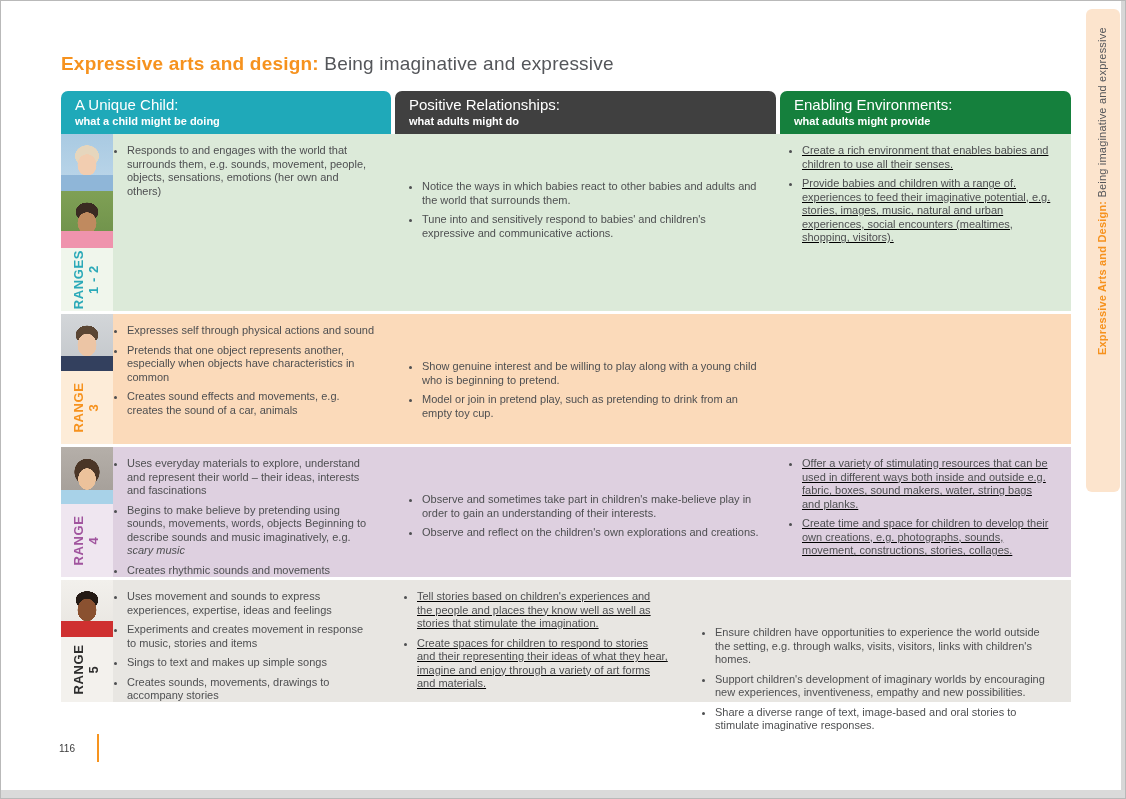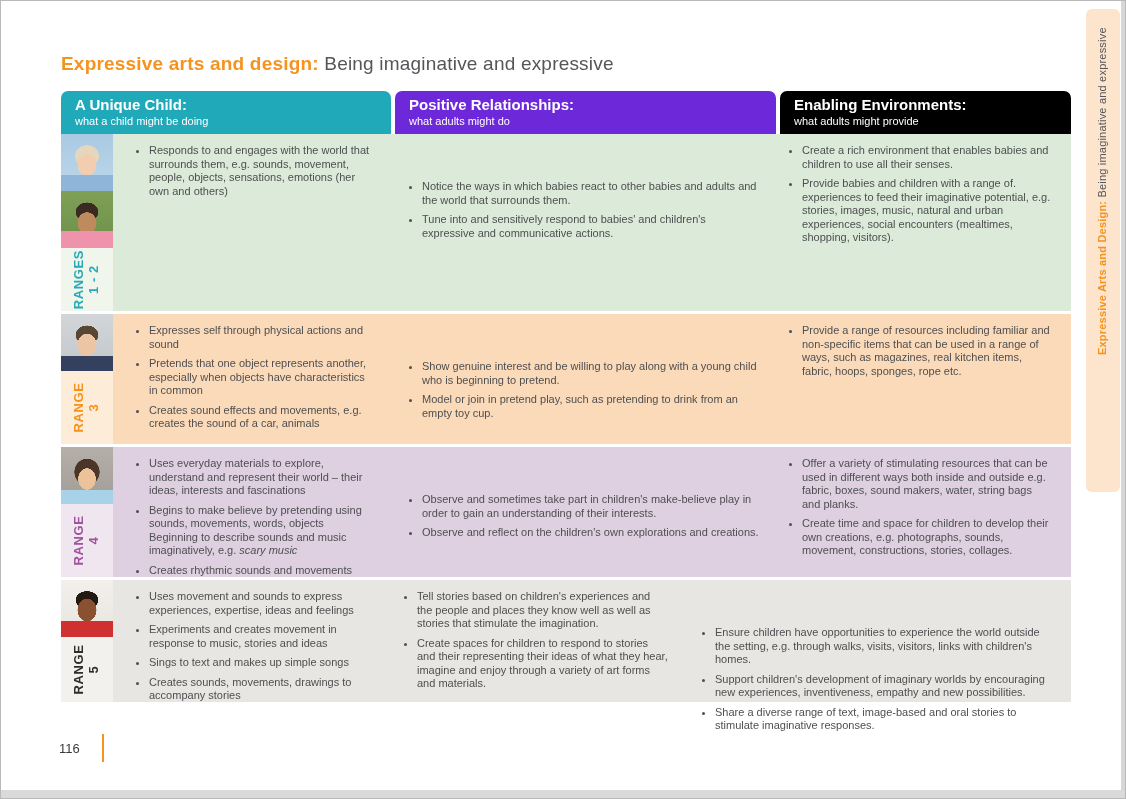--- a/index.html
+++ b/index.html
@@ -14,38 +14,38 @@
   
   .page-title { position:absolute; left:60px; top:52px; font-size:19px; letter-spacing:0.2px; }
   .title-bold { color:#f6921e; font-weight:bold; }
   .title-rest { color:#54565a; }
 
   
   .grid-table { position:absolute; left:60px; top:90px; width:1010px; }
   .header-row { display:flex; gap:4px; }
   .h-cell { border-radius:7px 7px 0 0; color:#fff; padding:5px 6px 6px 14px; height:43px; }
   .h1 { width:330px; } .h2 { width:381px; } .h3 { width:291px; }
-  .h-title { font-size:15px; font-weight:bold; line-height:1.25; }
-  .h-sub { font-size:11px; font-weight:normal; }
+  .h-title { font-size:15px; font-weight:normal; line-height:1.25; }
+  .h-sub { font-size:11px; font-weight:bold; }
 
   .t-row { display:flex; margin-top:3px; }
   #rows .t-row:first-child { margin-top:0; }
   #rows .t-row:nth-child(1){ height:177px; }
   #rows .t-row:nth-child(2){ height:130px; }
   #rows .t-row:nth-child(3){ height:130px; }
   #rows .t-row:nth-child(4){ height:122px; }
 
   .strip { width:52px; display:flex; flex-direction:column; flex:none; }
   .photo { width:52px; height:57px; flex:none; }
   .label-wrap { flex:1; display:flex; align-items:center; justify-content:center; }
   .range-label { transform:rotate(-90deg); font-weight:bold; font-size:13px;
                  letter-spacing:0.6px; line-height:1.12; text-align:center; white-space:nowrap; }
 
-  .cell { padding:10px 18px 8px 22px; }
-  .c1 { width:280px; } .c2 { width:385px; padding-left:15px;margin-top:36px; } .c3 { width:293px; padding-left:10px; }
+  .cell { padding:10px 18px 8px 0; }
+  .c1 { width:280px; } .c2 { width:385px; padding-left:15px;margin-top:36px; } .c3 { width:293px; padding-left:10px;text-decoration:underline; }
   .cell ul { margin:0; padding-left:14px; list-style:disc; }
   .cell li { font-size:11px; line-height:1.23; color:#4e4f51; margin-bottom:6px; }
   .cell li em { }
 
   
   .photo-baby-blue { background:
     linear-gradient(to bottom, rgba(0,0,0,0) 72%, #8fb6d8 72%),
     radial-gradient(ellipse 15px 17px at 26px 31px, #f2cdb0 62%, rgba(0,0,0,0) 64%),
     radial-gradient(ellipse 19px 17px at 26px 22px, #e6d6bd 62%, rgba(0,0,0,0) 64%),
     linear-gradient(#a9cae2, #bdd7ea); }
@@ -65,21 +65,21 @@
     radial-gradient(ellipse 20px 21px at 26px 25px, #4a3526 62%, rgba(0,0,0,0) 64%),
     linear-gradient(#b5afa9, #a29c96); }
   .photo-boy { background:
     linear-gradient(to bottom, rgba(0,0,0,0) 72%, #cf3030 72%),
     radial-gradient(ellipse 15px 18px at 26px 30px, #8a5130 62%, rgba(0,0,0,0) 64%),
     radial-gradient(ellipse 18px 14px at 26px 20px, #241a14 62%, rgba(0,0,0,0) 64%),
     linear-gradient(#f2f0ec, #e8e5e0); }
 
   
   .footer { position:absolute; left:58px; top:733px; display:flex; align-items:center; }
-  .page-num { font-size:13px; color:#3b3b3b; }
+  .page-num { font-size:10px; color:#3b3b3b; }
   .footer-rule { display:inline-block; width:2px; height:28px; background:#f7941e; margin-left:22px; }
 
   
   .side-tab { position:absolute; right:5px; top:8px; width:34px; height:483px;
               background:#fce4cd; border-radius:6px; }
   .side-tab-text { position:absolute; top:28px; left:10px; height:318px;
                    writing-mode:vertical-rl; transform:rotate(180deg);
                    white-space:nowrap; font-size:11px; letter-spacing:0.2px; }
   .tab-bold { color:#f6921e; font-weight:bold; }
   .tab-rest { color:#54565a; }
@@ -92,25 +92,25 @@
   <div class="page-title">
     <span class="title-bold">Expressive arts and design:</span><span class="title-rest"> Being imaginative and expressive</span>
   </div>
 
   <div class="grid-table">
     <div class="header-row" id="header-row">
         <div class="h-cell h1" style="background: rgb(31, 169, 185);">
           <div class="h-title">A Unique Child:</div>
           <div class="h-sub">what a child might be doing</div>
         </div>
-        <div class="h-cell h2" style="background: #6d28d9;">
+        <div class="h-cell h2" style="background: #404040;">
           <div class="h-title">Positive Relationships:</div>
           <div class="h-sub">what adults might do</div>
         </div>
-        <div class="h-cell h3" style="background: #000000;">
+        <div class="h-cell h3" style="background: #15803d;">
           <div class="h-title">Enabling Environments:</div>
           <div class="h-sub">what adults might provide</div>
         </div>
       </div>
     <div id="rows">
         <div class="t-row" style="background: rgb(220, 234, 217);">
           <div class="strip" style="background: rgb(240, 246, 236);">
             <div class="photo photo-baby-blue"></div>
             <div class="photo photo-baby-pink"></div>
             <div class="label-wrap">
@@ -154,25 +154,20 @@
               <li>Pretends that one object represents another, especially when objects have characteristics in common</li>
               <li>Creates sound effects and movements, e.g. creates the sound of a car, animals</li>
             </ul>
           </div>
           <div class="cell c2">
             <ul>
               <li>Show genuine interest and be willing to play along with a young child who is beginning to pretend.</li>
               <li>Model or join in pretend play, such as pretending to drink from an empty toy cup.</li>
             </ul>
           </div>
-          <div class="cell c3">
-            <ul>
-              <li>Provide a range of resources including familiar and non-specific items that can be used in a range of ways, such as magazines, real kitchen items, fabric, hoops, sponges, rope etc.</li>
-            </ul>
-          </div>
         </div>
         <div class="t-row" style="background: rgb(222, 208, 224);">
           <div class="strip" style="background: rgb(239, 230, 240);">
             <div class="photo photo-girl"></div>
             <div class="label-wrap">
               <div class="range-label" style="color: rgb(160, 84, 158);">
                 <div>RANGE</div>
                 <div>4</div>
               </div>
             </div>
@@ -203,21 +198,21 @@
             <div class="label-wrap">
               <div class="range-label" style="color: rgb(45, 45, 45);">
                 <div>RANGE</div>
                 <div>5</div>
               </div>
             </div>
           </div>
           <div class="cell c1">
             <ul>
               <li>Uses movement and sounds to express experiences, expertise, ideas and feelings</li>
-              <li>Experiments and creates movement in response to music, stories and ideas</li>
+              <li>Experiments and creates movement in response to music, stories and items</li>
               <li>Sings to text and makes up simple songs</li>
               <li>Creates sounds, movements, drawings to accompany stories</li>
             </ul>
           </div>
           <div class="cell c3">
             <ul>
               <li>Tell stories based on children's experiences and the people and places they know well as well as stories that stimulate the imagination.</li>
               <li>Create spaces for children to respond to stories and their representing their ideas of what they hear, imagine and enjoy through a variety of art forms and materials.</li>
             </ul>
           </div>

